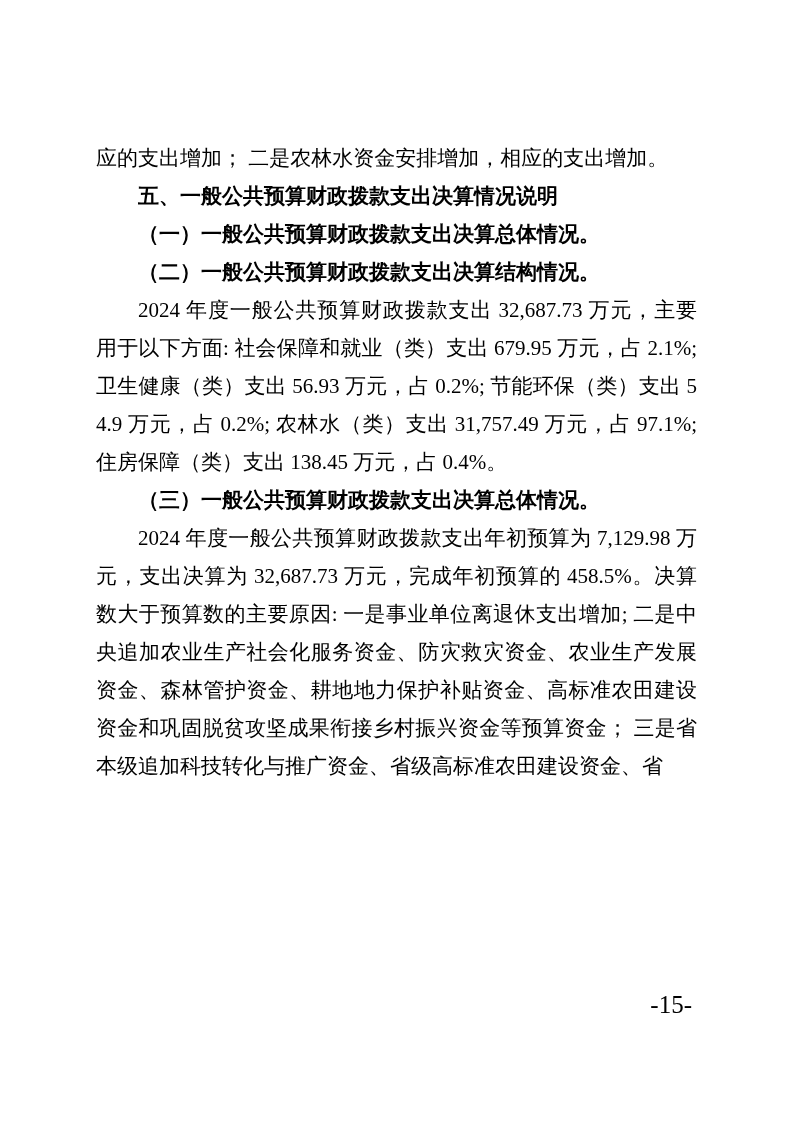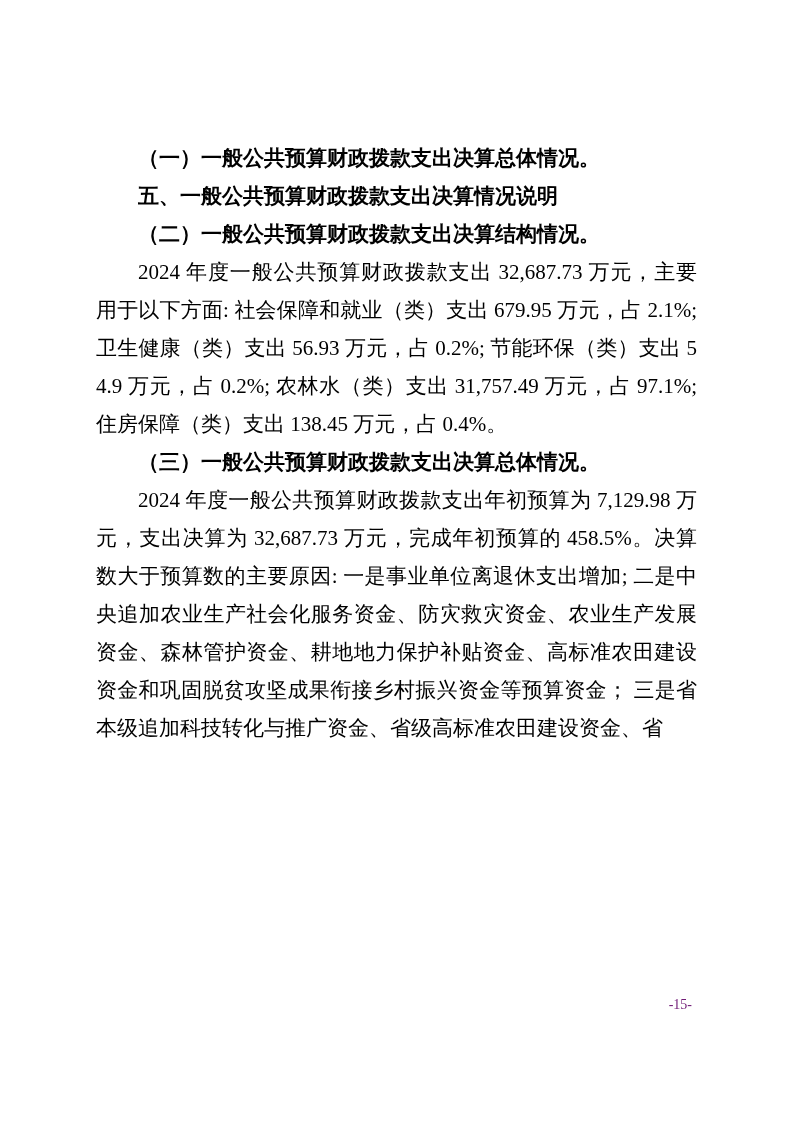--- a/index.html
+++ b/index.html
@@ -39,35 +39,36 @@
   .para.heading {
     font-weight: bold;
   }
   .bold-run {
     font-weight: normal;
   }
   .footer {
     position: absolute;
     top: 993px;
     right: 102px;
-    font-size: 14px;
+    font-size: 25px;
     line-height: 24px;
-    color: #701a75;
+    color: #000000;
   }
 </style>
 </head>
 <body>
 
 <div class="page">
   <div class="content">
 
+    <p class="para no-indent"><span>应的支出增加； 二是农林水资金安排增加，相应的支出增加。</span></p>
+
+    <p class="para heading"><span>五、一般公共预算财政拨款支出决算情况说明</span></p>
 
     <p class="para heading"><span>（一）一般公共预算财政拨款支出决算总体情况。</span></p>
-
-    <p class="para heading"><span>五、一般公共预算财政拨款支出决算情况说明</span></p>
 
 
     <p class="para heading"><span>（二）一般公共预算财政拨款支出决算结构情况。</span></p>
 
     <p class="para"><span>2024 年度一般公共预算财政拨款支出 32,687.73 万元，主要用于以下方面: </span><span class="bold-run">社会保障和就业（类）</span><span>支出 679.95 万元，占 2.1%; </span><span class="bold-run">卫生健康（类）</span><span>支出 56.93 万元，占 0.2%; </span><span class="bold-run">节能环保（类）</span><span>支出 54.9 万元，占 0.2%; </span><span class="bold-run">农林水（类）</span><span>支出 31,757.49 万元，占 97.1%; </span><span class="bold-run">住房保障（类）</span><span>支出 138.45 万元，占 0.4%。</span></p>
 
     <p class="para heading"><span>（三）一般公共预算财政拨款支出决算总体情况。</span></p>
 
     <p class="para"><span>2024 年度一般公共预算财政拨款支出年初预算为 7,129.98 万元，支出决算为 32,687.73 万元，完成年初预算的 458.5%。决算数大于预算数的主要原因: 一是事业单位离退休支出增加; 二是中央追加农业生产社会化服务资金、防灾救灾资金、农业生产发展资金、森林管护资金、耕地地力保护补贴资金、高标准农田建设资金和巩固脱贫攻坚成果衔接乡村振兴资金等预算资金； 三是省本级追加科技转化与推广资金、省级高标准农田建设资金、省</span></p>
 

